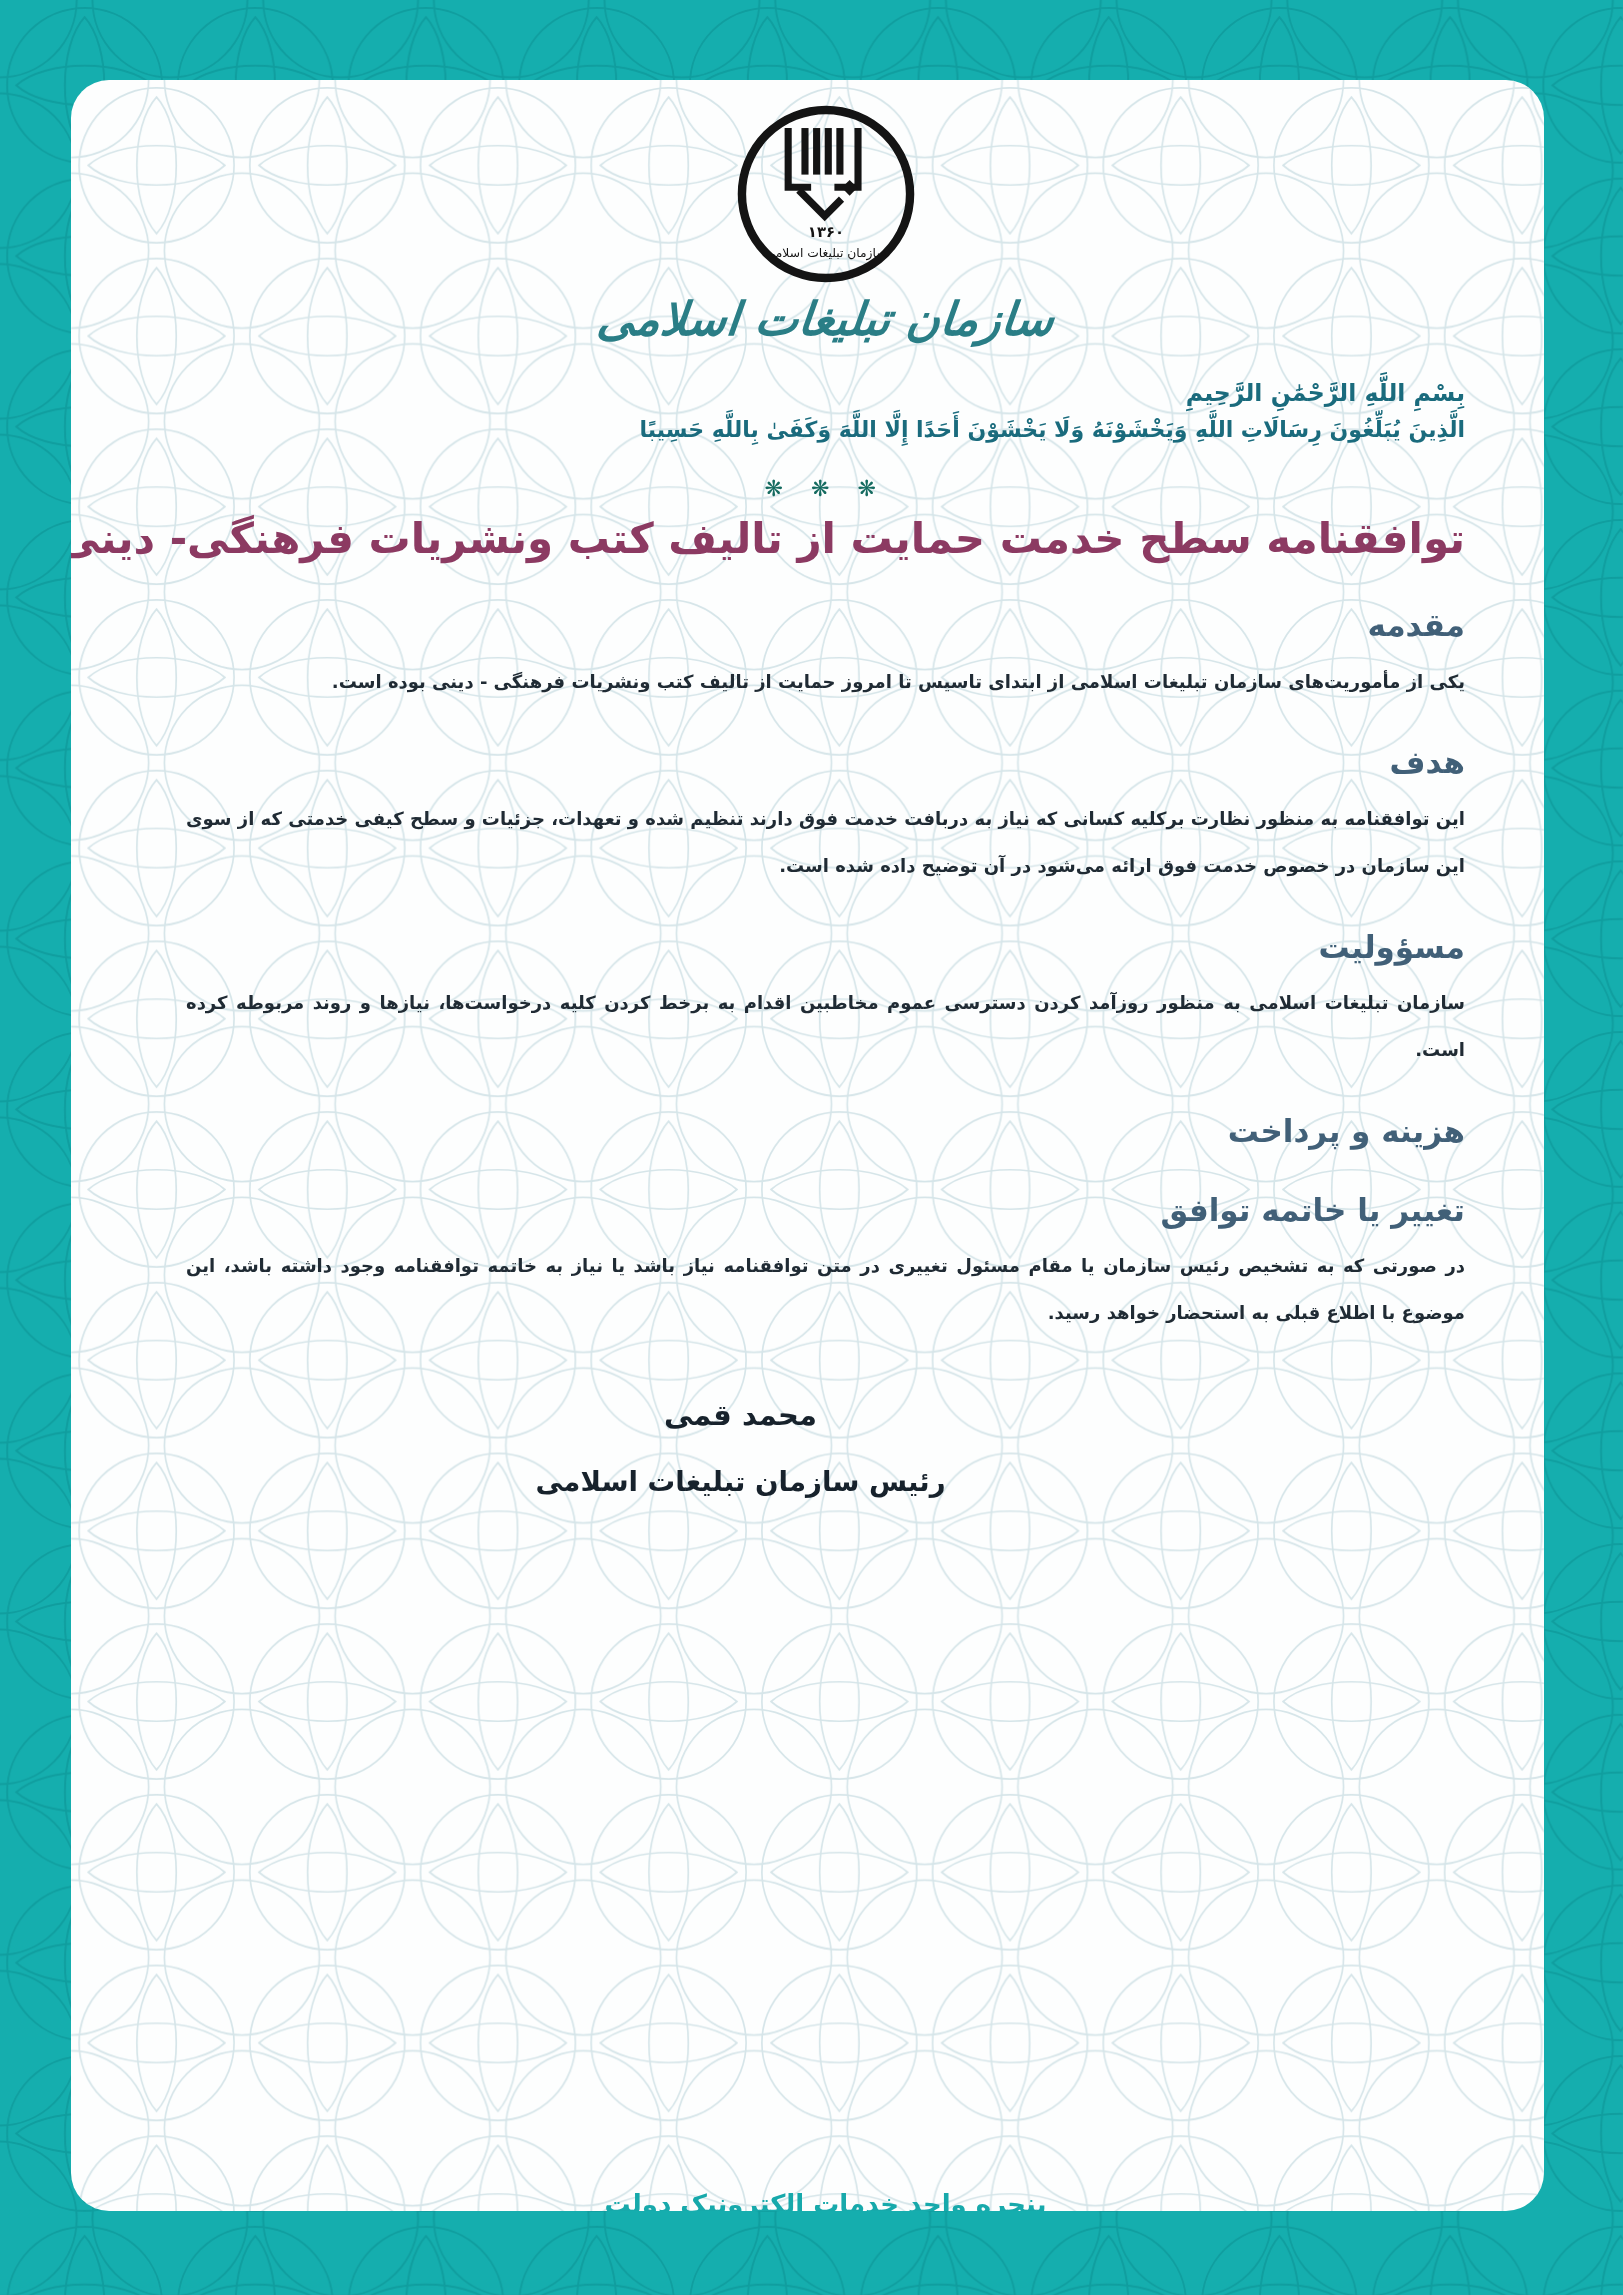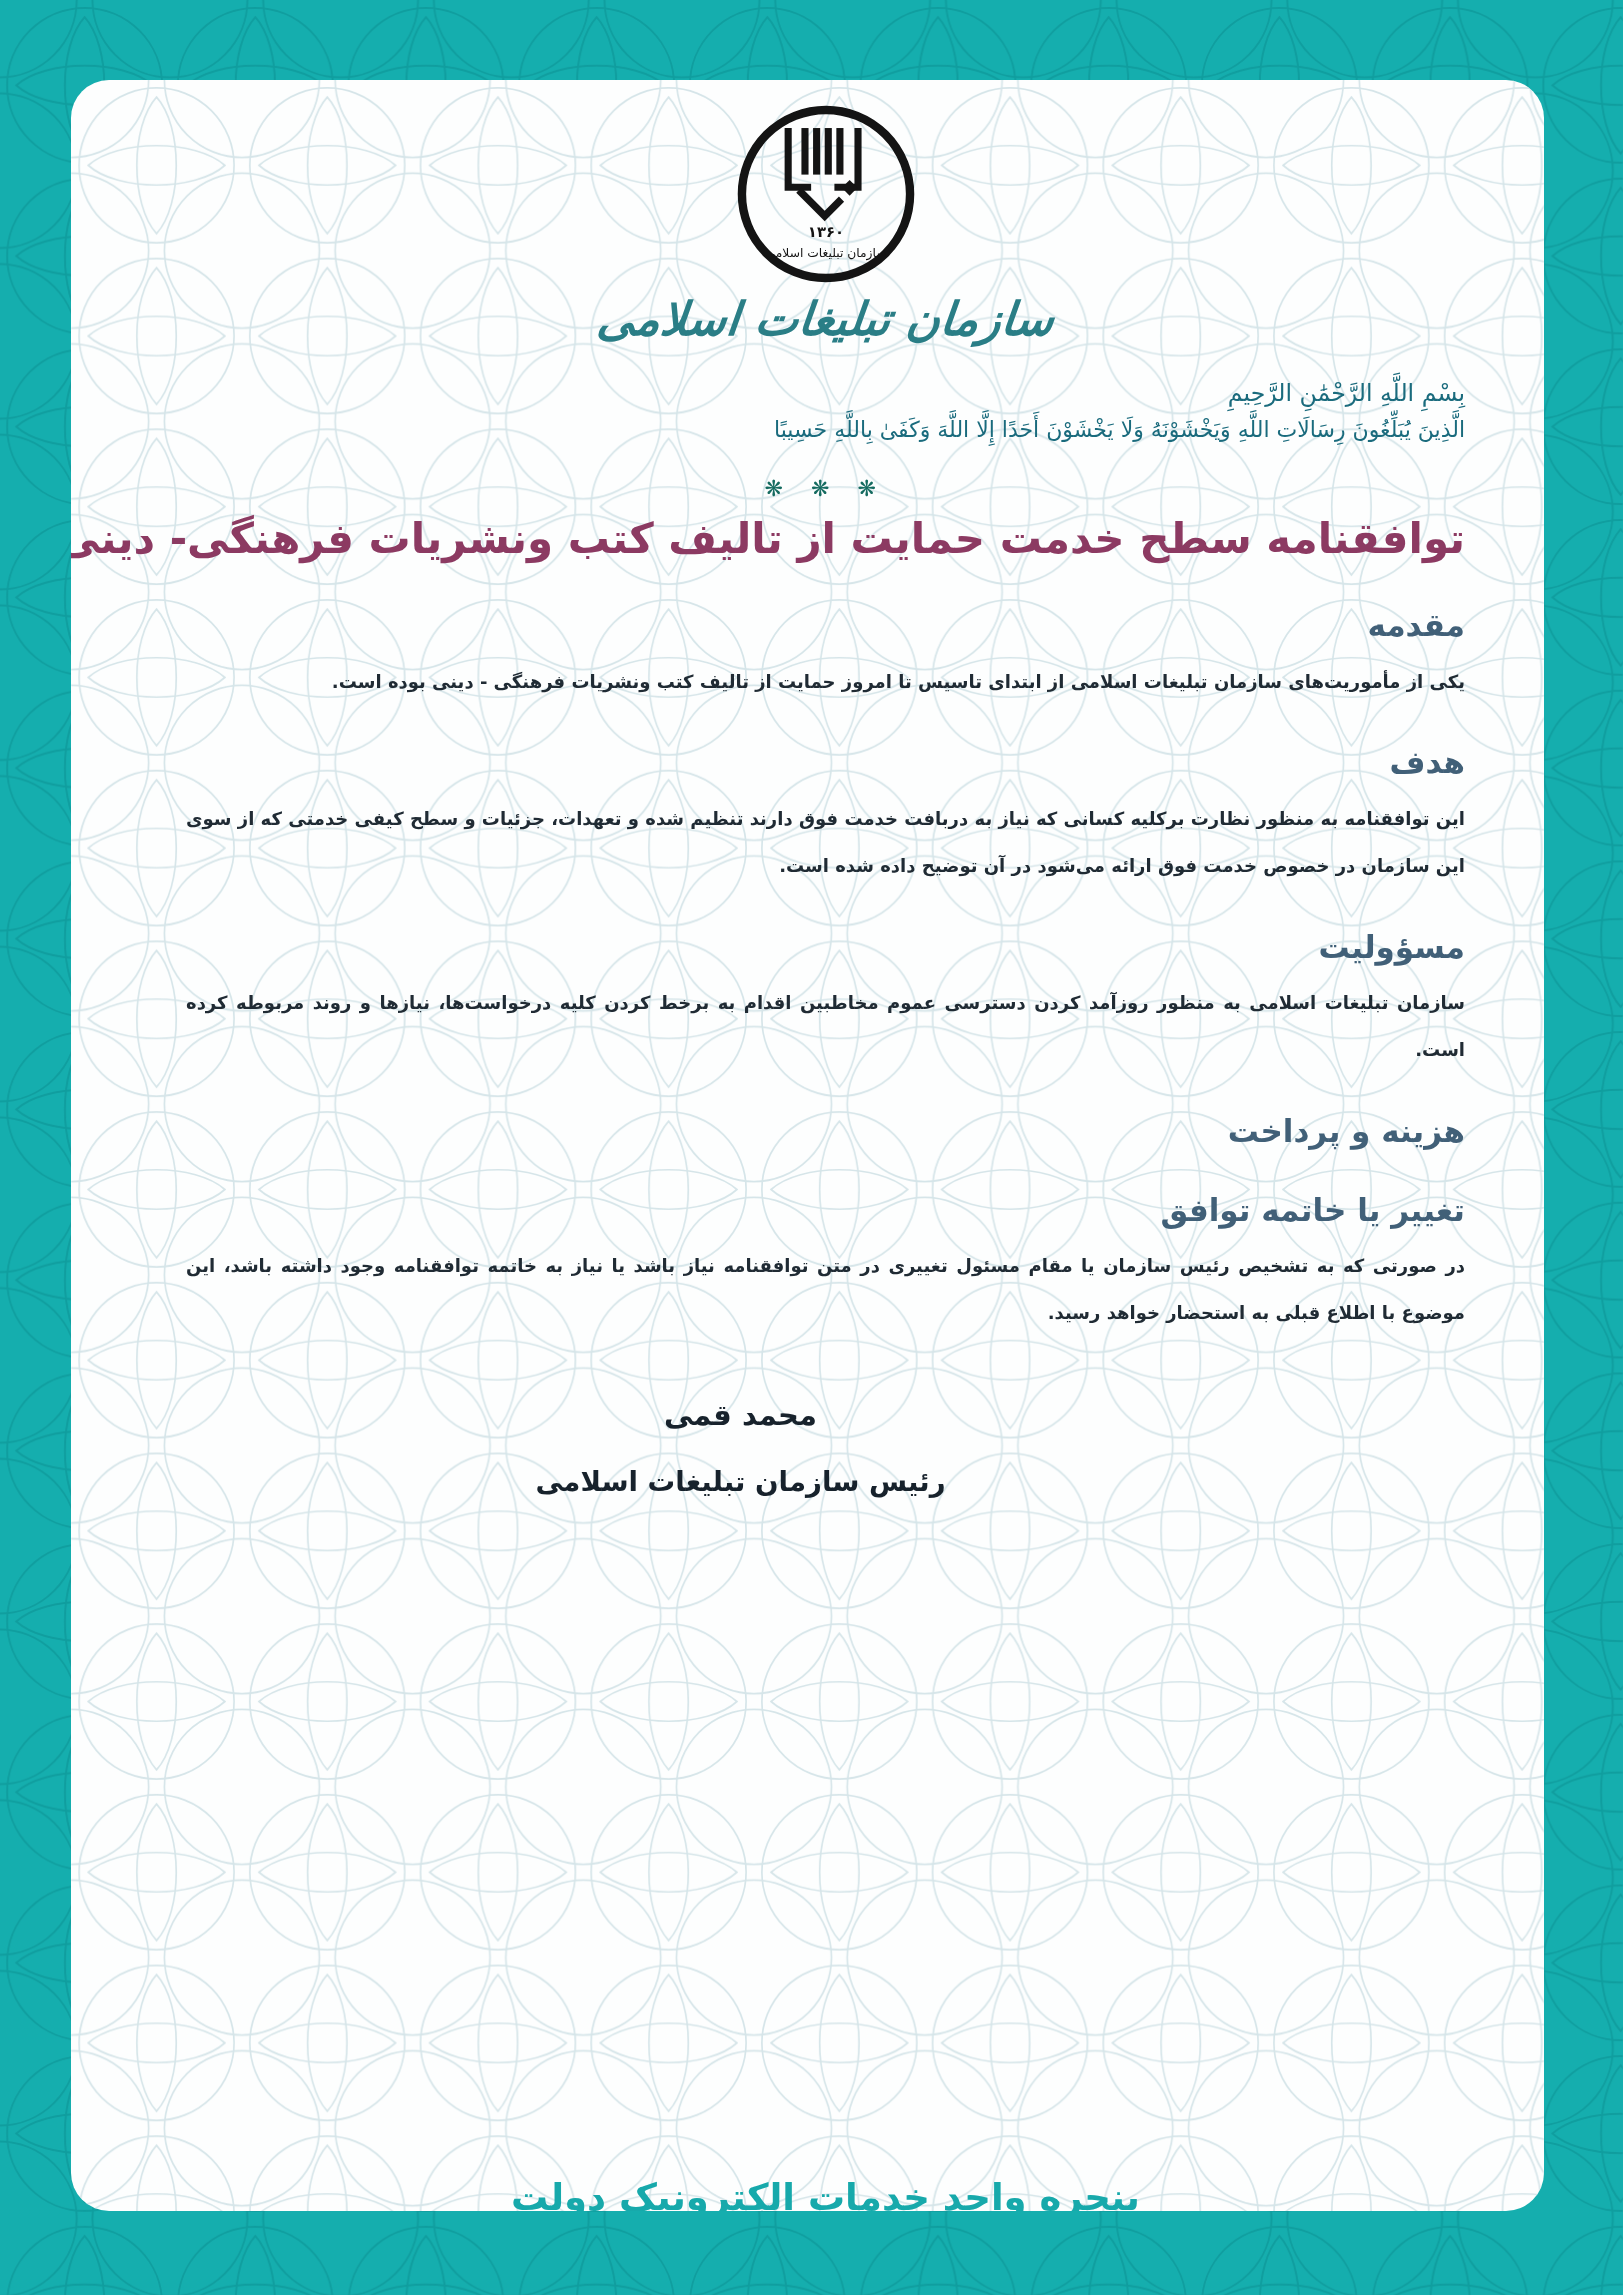--- a/index.html
+++ b/index.html
@@ -55,21 +55,21 @@
     font-weight:bold;
     font-style:italic;
     transform:skewX(-6deg);
     margin-top:1.3px;
     line-height:1.2;
   }
   
   .bismillah{
     margin-top:27.6px;
     color:#1a6b7d;
-    font-weight:normal;
+    font-weight:bold;
   }
   .bismillah .l1{font-size:23.6px;line-height:1.55;}
   .bismillah .l2{font-size:22px;line-height:1.6;}
   
   .stars{
     margin-top:29px;
     text-align:center;
     color:#156b60;
     font-size:22px;
     letter-spacing:10.5px;
@@ -110,21 +110,21 @@
   }
   .signature .name{font-size:29px;font-weight:bold;line-height:1.4;}
   .signature .role{font-size:27.6px;font-weight:bold;line-height:1.4;margin-top:27.6px;}
   
   .footer{
     position:absolute;
     left:0;right:0;
     bottom:9.2px;
     text-align:center;
     color:#17a9ab;
-    font-size:37px;
+    font-size:26px;
     font-weight:bold;
     z-index:3;
   }
 </style>
 </head>
 <body>
 
 <div id="page">
 
   <svg class="pattern-layer" xmlns="http://www.w3.org/2000/svg" viewBox="0 0 2473 3496" width="1624" height="2295">

